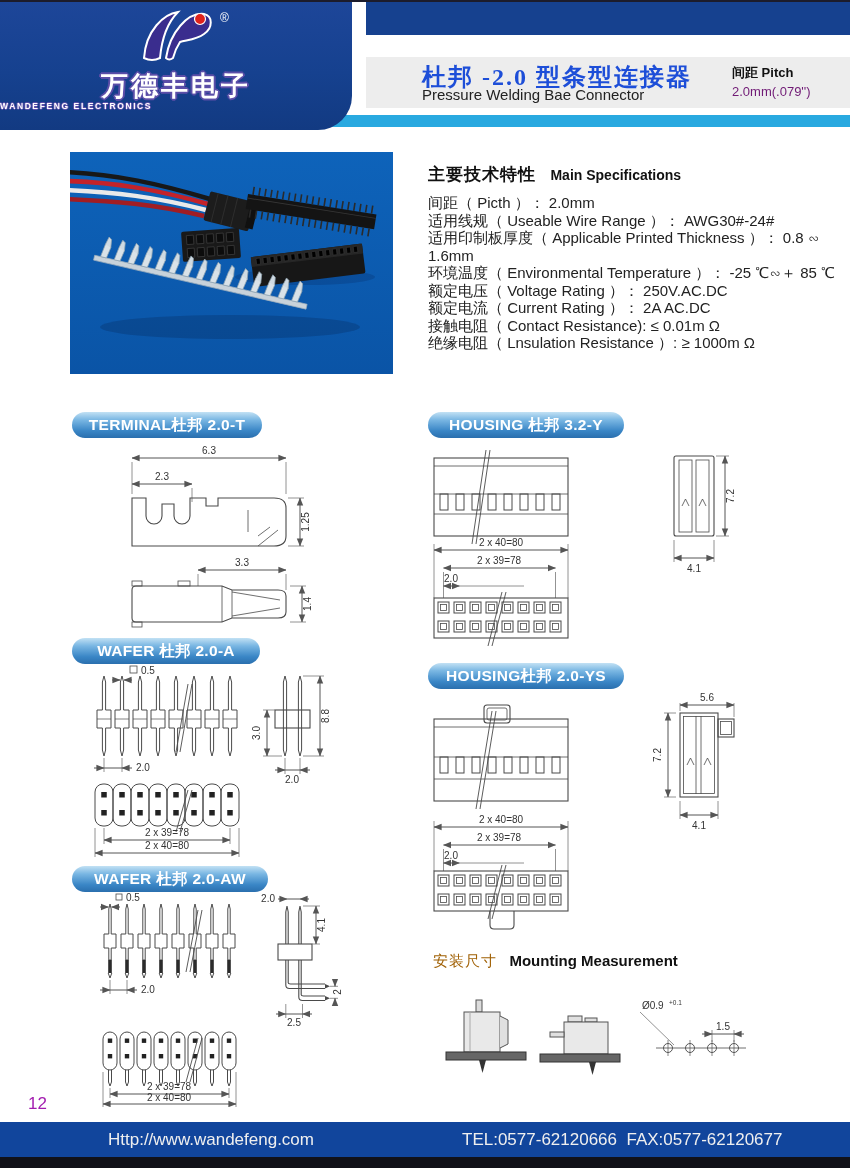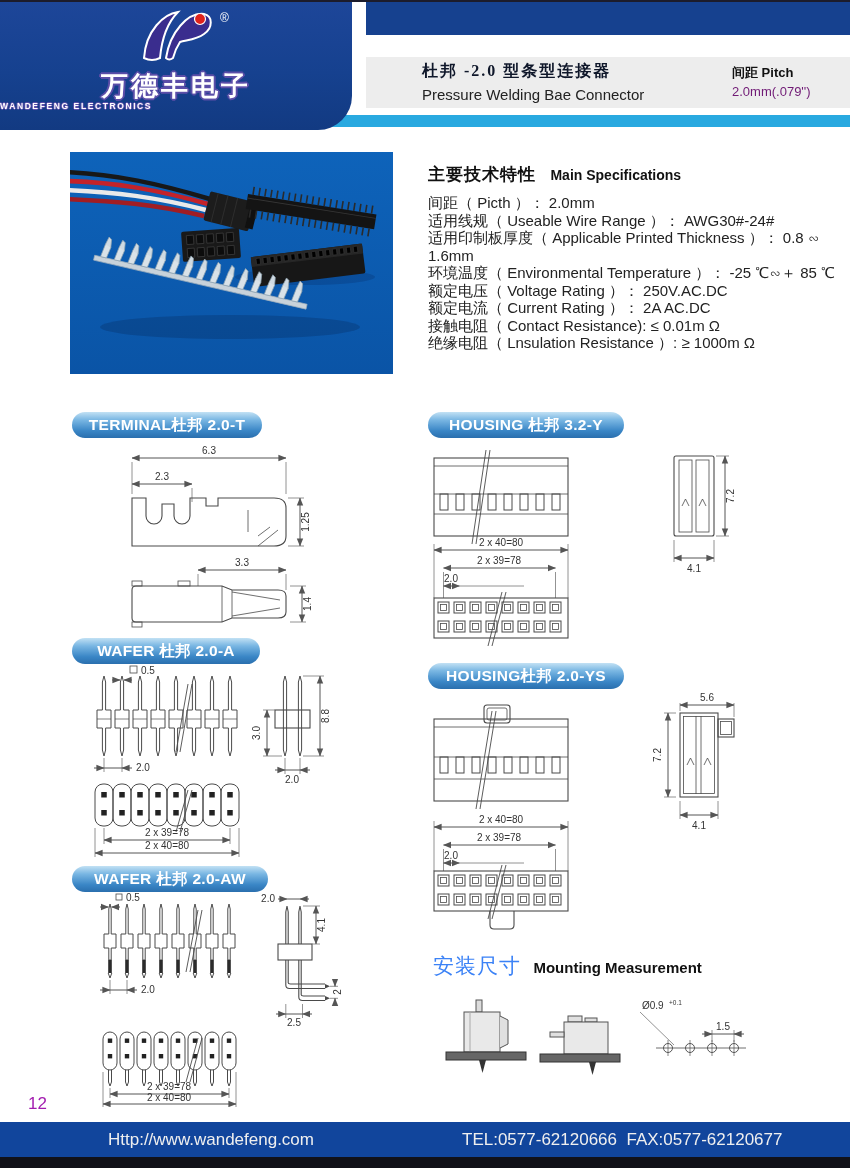--- a/index.html
+++ b/index.html
@@ -7,21 +7,21 @@
        font-family:"Liberation Sans",sans-serif;overflow:hidden;}
   .abs{position:absolute;}
   
   .topline{left:0;top:0;width:850px;height:2px;background:#1c1c2c;}
   .logo-block{left:0;top:2px;width:352px;height:128px;
 .    background:#17418e;
     background:linear-gradient(180deg,#1d4699 0%,#16418f 55%,#123a82 100%);
     border-radius:0 0 34px 0;z-index:3;}
   .head-bar{left:366px;top:2px;width:484px;height:33px;background:#16418f;}
   .title-box{left:366px;top:57px;width:484px;height:51px;background:#ededed;}
-  .title-cn{left:56px;top:4px;font-size:16px;color:#0f172a;letter-spacing:2px;position:absolute;font-weight:bold;font-family:"Liberation Serif",serif;}
+  .title-cn{left:56px;top:4px;font-size:24px;color:#1d4ed8;letter-spacing:2px;position:absolute;font-weight:bold;font-family:"Liberation Serif",serif;}
   .title-en{left:56px;top:29px;font-size:15px;color:#222;position:absolute;}
   .pitch-label{left:366px;top:7px;font-size:13px;font-weight:bold;color:#111;position:absolute;}
   .pitch-value{left:366px;top:27px;font-size:13px;color:#701a75;position:absolute;}
   .cyan-stripe{left:0;top:115px;width:850px;height:12px;background:#29a9e0;z-index:2;}
   .logo-cn{position:absolute;left:0;top:66px;width:100%;text-align:center;font-size:27px;font-weight:bold;color:#fff;letter-spacing:3px;
     text-shadow:-2px 0 #5b4ea8,2px 0 #5b4ea8,0 -2px #5b4ea8,0 2px #5b4ea8,-1px -1px #5b4ea8,1px 1px #5b4ea8,-1px 1px #5b4ea8,1px -1px #5b4ea8;}
   .logo-en{position:absolute;left:0;top:99px;width:100%;text-align:left;font-size:8.5px;font-weight:bold;color:#fff;letter-spacing:1.6px;
     text-shadow:-1px 0 #5b4ea8,1px 0 #5b4ea8,0 -1px #5b4ea8,0 1px #5b4ea8;}
   
   .photo{left:70px;top:152px;width:323px;height:222px;}
@@ -32,21 +32,21 @@
   
   .pill{position:absolute;height:26px;border-radius:13px;color:#fff;font-size:15.5px;font-weight:bold;
     text-align:center;line-height:26px;letter-spacing:.3px;
     background:linear-gradient(180deg,#c2e1f4 0%,#7ab7e3 30%,#3a86c6 72%,#2a6fae 100%);}
   .p-terminal{left:72px;top:412px;width:190px;}
   .p-housing-y{left:428px;top:412px;width:196px;}
   .p-wafer-a{left:72px;top:638px;width:188px;}
   .p-housing-ys{left:428px;top:663px;width:196px;}
   .p-wafer-aw{left:72px;top:866px;width:196px;}
   .mount-head{left:433px;top:952px;position:absolute;}
-  .mount-head .cn{font-size:21px;color:#3b82f6;letter-spacing:1px;font-family:Liberation Mono, monospace;}
+  .mount-head .cn{font-size:15px;color:#a16207;letter-spacing:1px;font-family:Liberation Mono, monospace;}
   .mount-head .en{font-size:15px;font-weight:bold;color:#111;margin-left:8px;}
   
   svg text.dl{font-family:"Liberation Sans",sans-serif;font-size:10px;fill:#333;}
   svg text.dls{font-family:"Liberation Sans",sans-serif;font-size:6.5px;fill:#333;}
   svg .ol{stroke:#4a4a4a;fill:none;stroke-width:1.1;}
   svg .th{stroke:#4a4a4a;fill:none;stroke-width:0.8;}
   svg .ext{stroke:#777;stroke-width:0.8;}
   svg .dim{stroke:#555;stroke-width:1;}
   svg .brk{stroke:#4a4a4a;stroke-width:0.9;}
   

